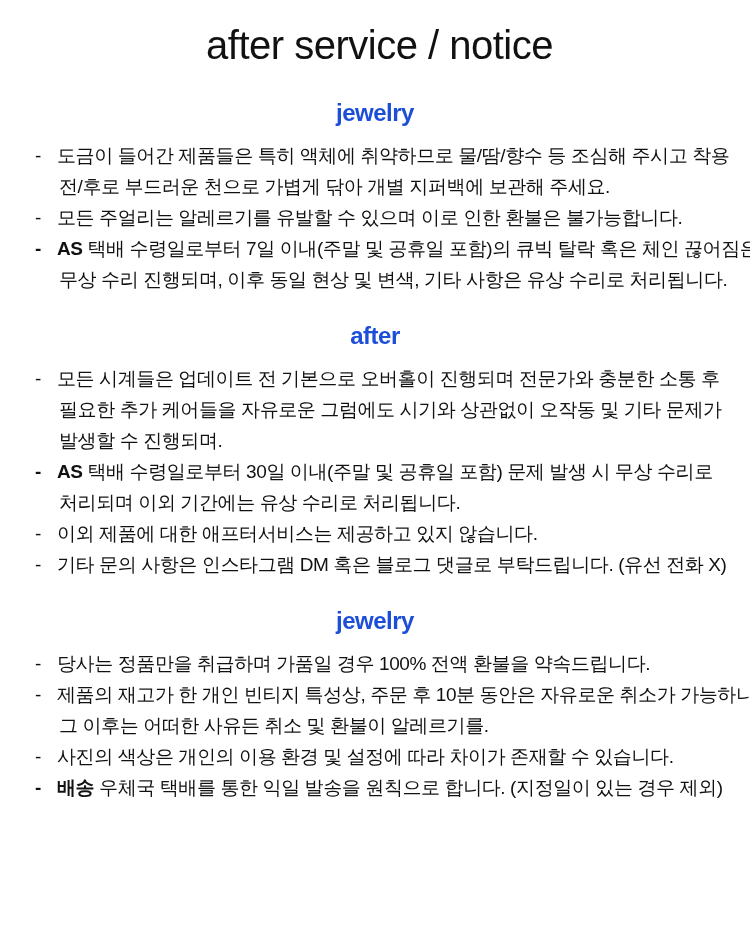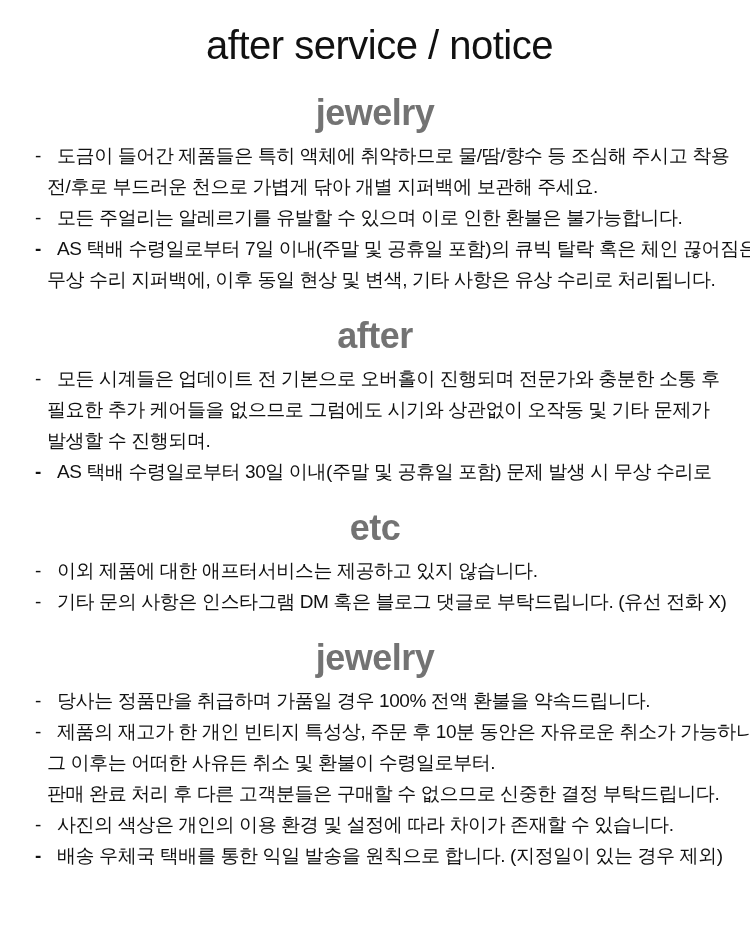--- a/index.html
+++ b/index.html
@@ -26,103 +26,102 @@
     font-size: 40px;
     font-weight: 400;
     line-height: 46px;
     text-align: center;
     letter-spacing: -0.5px;
     color: #111111;
     padding-left: 17px;
   }
   h2.section-heading {
     margin: 26px 0 12px 0;
-    font-size: 36px;
+    font-size: 24px;
     font-weight: 800;
     line-height: 30px;
     text-align: center;
     letter-spacing: -0.5px;
-    color: #737373;
+    color: #1d4ed8;
   }
   .item {
     position: relative;
   }
   .line {
     font-size: 19px;
     line-height: 31px;
     letter-spacing: -0.4px;
     white-space: nowrap;
-    padding-left: 47px;
+    padding-left: 59px;
   }
   .line.first {
     padding-left: 57px;
   }
   .dash {
     position: absolute;
     left: 35px;
     top: 0;
     line-height: 31px;
     font-weight: 400;
   }
   .item.emph .dash {
     font-weight: 800;
   }
   b.prefix {
-    font-weight: 400;
+    font-weight: 700;
   }
 </style>
 </head>
 <body>
 
 <div class="page">
   <h1 class="page-title">after service / notice</h1>
   <div id="sections-root">
       <section>
         <h2 class="section-heading">jewelry</h2>
         <div class="item">
           <div class="line first"><span class="dash">-</span>도금이 들어간 제품들은 특히 액체에 취약하므로 물/땀/향수 등 조심해 주시고 착용</div>
           <div class="line cont">전/후로 부드러운 천으로 가볍게 닦아 개별 지퍼백에 보관해 주세요.</div>
         </div>
         <div class="item">
           <div class="line first"><span class="dash">-</span>모든 주얼리는 알레르기를 유발할 수 있으며 이로 인한 환불은 불가능합니다.</div>
         </div>
         <div class="item emph">
           <div class="line first"><span class="dash">-</span><b class="prefix">AS </b>택배 수령일로부터 7일 이내(주말 및 공휴일 포함)의 큐빅 탈락 혹은 체인 끊어짐은</div>
-          <div class="line cont">무상 수리 지퍼백에, 이후 동일 현상 및 변색, 기타 사항은 유상 수리로 처리됩니다.</div>
+          <div class="line cont">무상 수리 진행되며, 이후 동일 현상 및 변색, 기타 사항은 유상 수리로 처리됩니다.</div>
         </div>
       </section>
       <section>
         <h2 class="section-heading">after</h2>
         <div class="item">
           <div class="line first"><span class="dash">-</span>모든 시계들은 업데이트 전 기본으로 오버홀이 진행되며 전문가와 충분한 소통 후</div>
-          <div class="line cont">필요한 추가 케어들을 없으므로 그럼에도 시기와 상관없이 오작동 및 기타 문제가</div>
+          <div class="line cont">필요한 추가 케어들을 자유로운 그럼에도 시기와 상관없이 오작동 및 기타 문제가</div>
           <div class="line cont">발생할 수 진행되며.</div>
         </div>
         <div class="item emph">
           <div class="line first"><span class="dash">-</span><b class="prefix">AS </b>택배 수령일로부터 30일 이내(주말 및 공휴일 포함) 문제 발생 시 무상 수리로</div>
+          <div class="line cont">처리되며 이외 기간에는 유상 수리로 처리됩니다.</div>
         </div>
       </section>
       <section>
-        <h2 class="section-heading">etc</h2>
         <div class="item">
           <div class="line first"><span class="dash">-</span>이외 제품에 대한 애프터서비스는 제공하고 있지 않습니다.</div>
         </div>
         <div class="item">
           <div class="line first"><span class="dash">-</span>기타 문의 사항은 인스타그램 DM 혹은 블로그 댓글로 부탁드립니다. (유선 전화 X)</div>
         </div>
       </section>
       <section>
         <h2 class="section-heading">jewelry</h2>
         <div class="item">
           <div class="line first"><span class="dash">-</span>당사는 정품만을 취급하며 가품일 경우 100% 전액 환불을 약속드립니다.</div>
         </div>
         <div class="item">
           <div class="line first"><span class="dash">-</span>제품의 재고가 한 개인 빈티지 특성상, 주문 후 10분 동안은 자유로운 취소가 가능하나,</div>
-          <div class="line cont">그 이후는 어떠한 사유든 취소 및 환불이 수령일로부터.</div>
-          <div class="line cont">판매 완료 처리 후 다른 고객분들은 구매할 수 없으므로 신중한 결정 부탁드립니다.</div>
+          <div class="line cont">그 이후는 어떠한 사유든 취소 및 환불이 알레르기를.</div>
         </div>
         <div class="item">
           <div class="line first"><span class="dash">-</span>사진의 색상은 개인의 이용 환경 및 설정에 따라 차이가 존재할 수 있습니다.</div>
         </div>
         <div class="item emph">
           <div class="line first"><span class="dash">-</span><b class="prefix">배송 </b>우체국 택배를 통한 익일 발송을 원칙으로 합니다. (지정일이 있는 경우 제외)</div>
         </div>
       </section>
     </div>
 </div>

